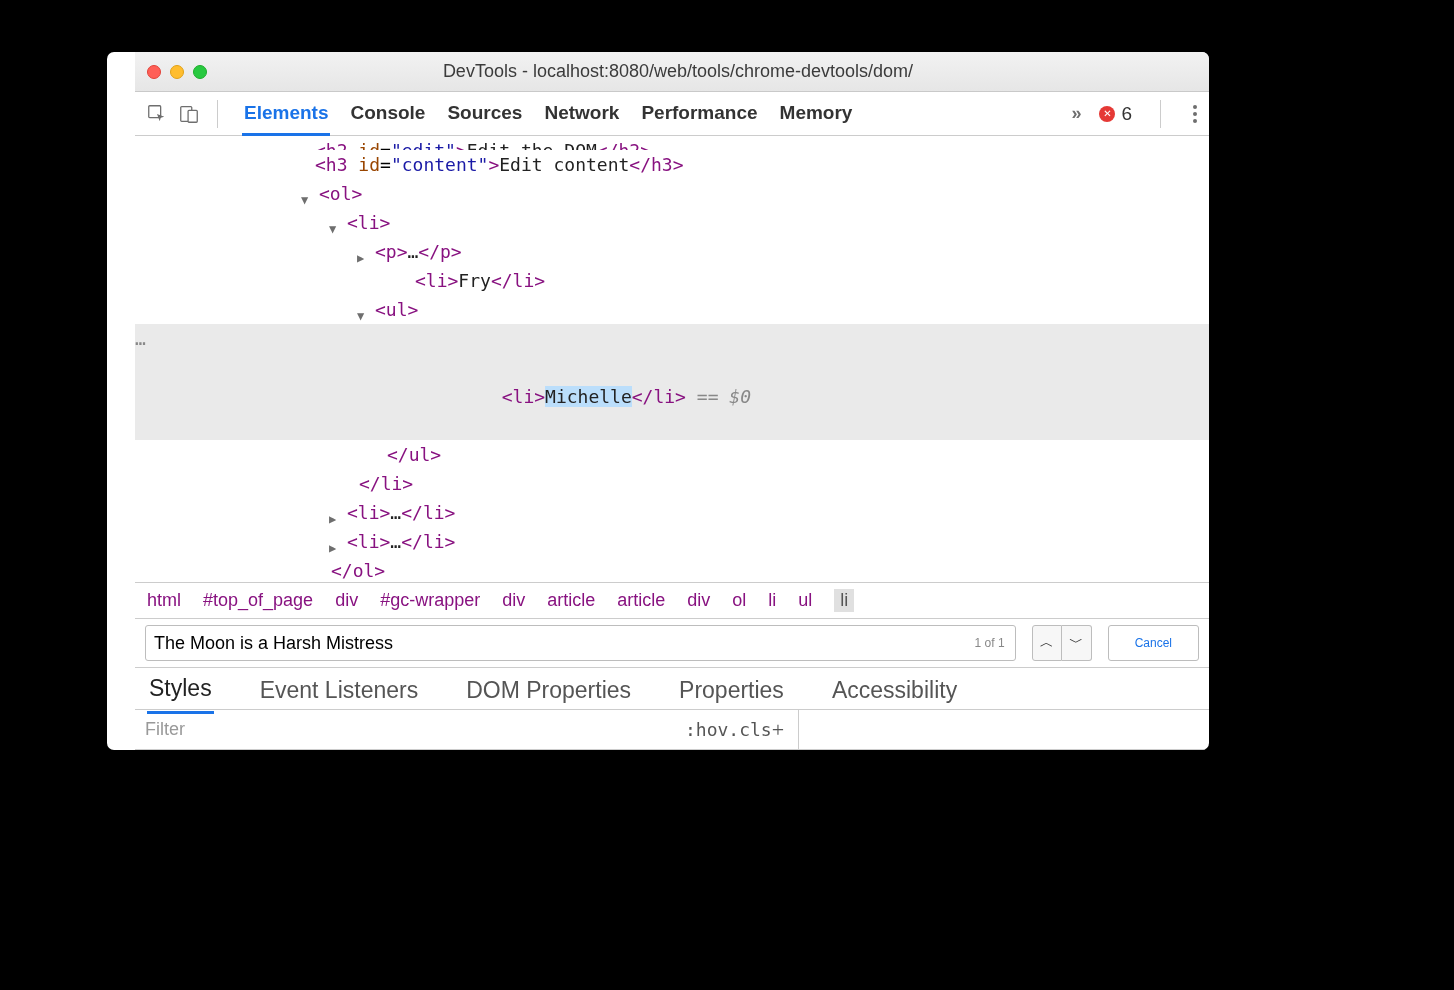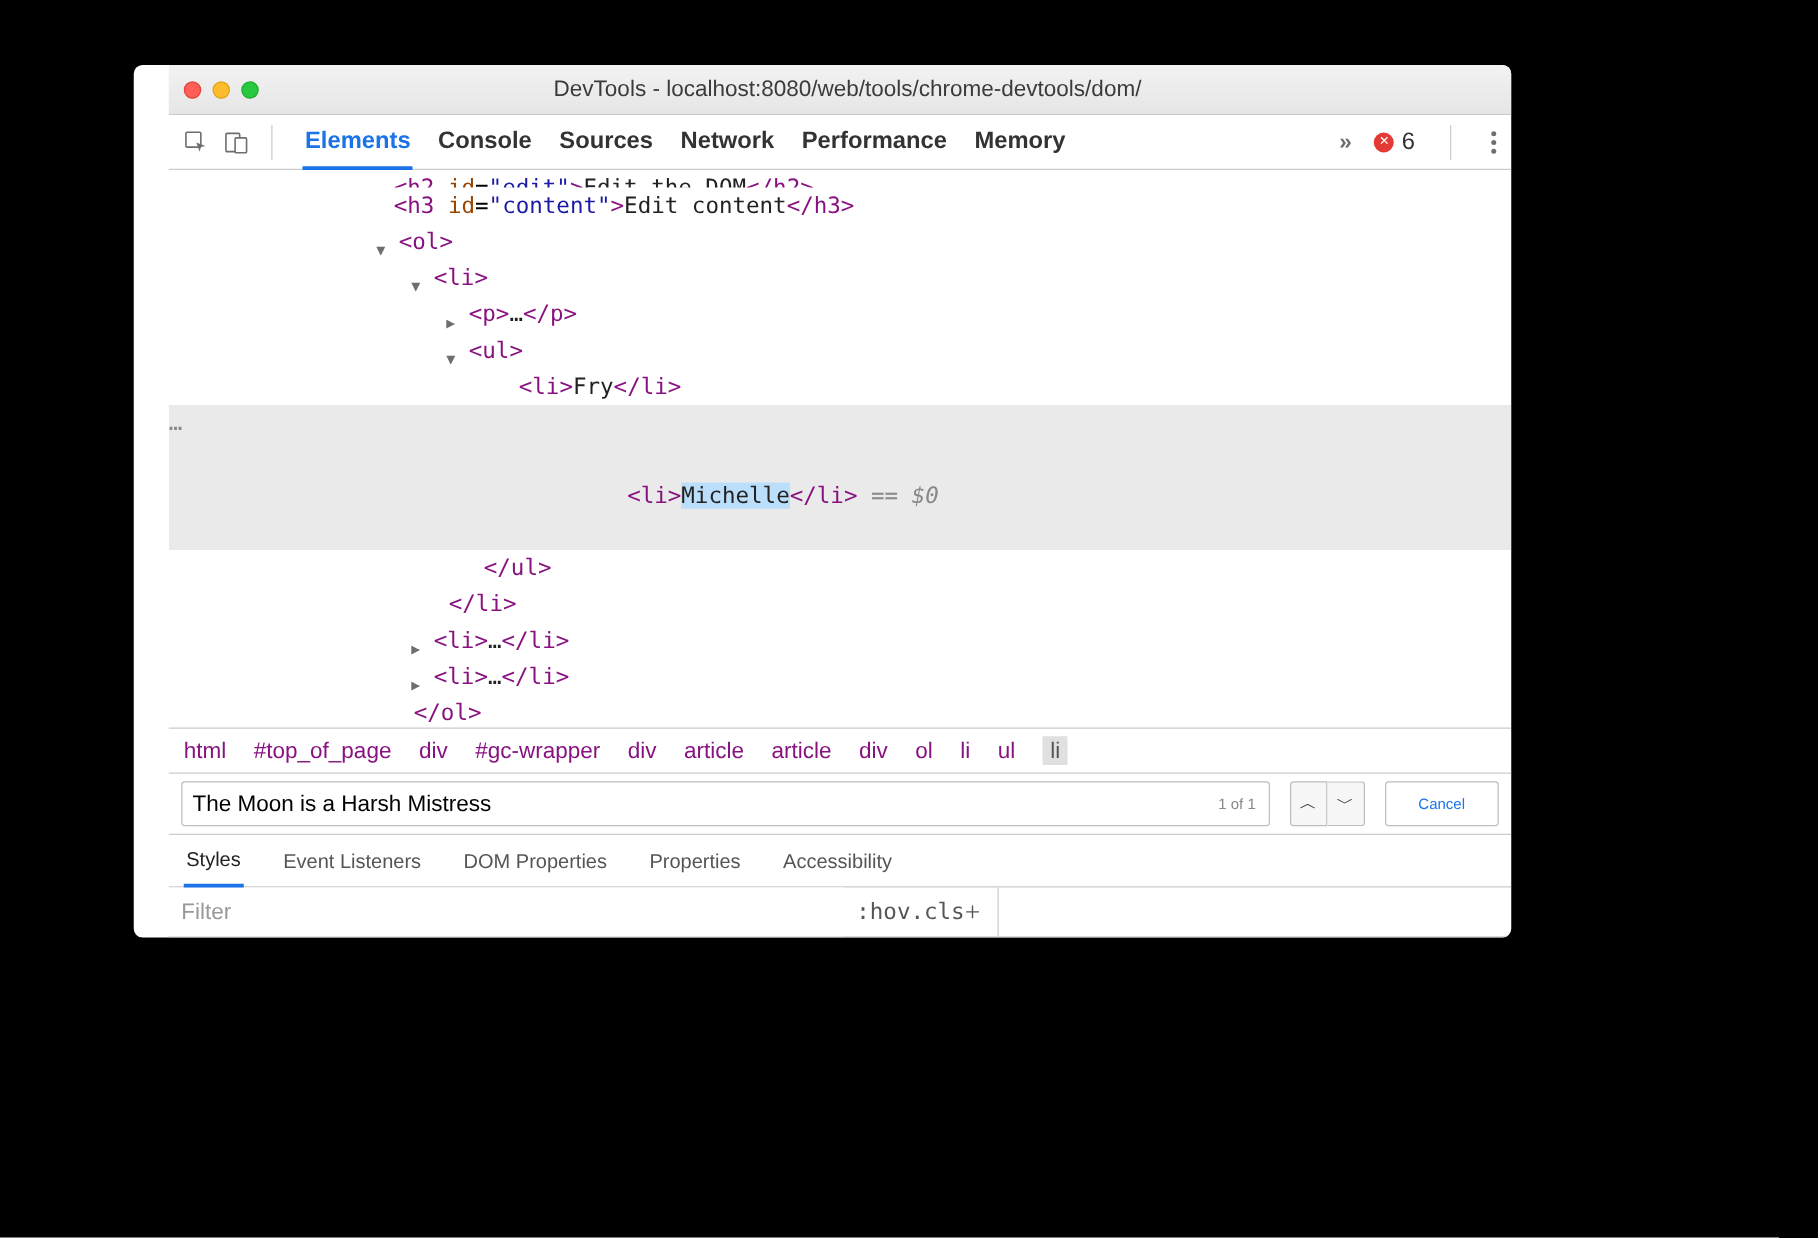--- a/index.html
+++ b/index.html
@@ -144,24 +144,24 @@
   .navbtn:last-child{border-left:none;border-radius:0 3px 3px 0;}
   .cancel-btn {
     height: 36px; border: 1px solid #bdbdbd; border-radius: 3px;
     background: #fff; color: #1a73e8; font-size: 12px; padding: 0 26px; cursor: pointer;
   }
 
   .styles-tabs {
     flex: none;
     display: flex;
     align-items: center;
-    gap: 30px;
+    gap: 44px;
     padding: 0 12px;
     height: 42px;
-    font-size: 16px;
+    font-size: 23px;
     color: #555;
     border-bottom: 1px solid #ccc;
   }
   .stab { cursor: pointer; padding: 0 2px 9px 2px; position: relative; top: 6px; }
   .stab.active { color: #222; border-bottom: 3px solid #1a73e8; }
 
   .styles-body {
     flex: none;
     display: flex;
     height: 40px;
@@ -227,22 +227,22 @@
     </div>
   </div>
 
   <div class="dom-pane">
     <div class="dom-lines">
       <div class="line ind1 clipline"><span class="tag">&lt;h2 </span><span class="attrn">id</span>=<span class="attrv">"edit"</span><span class="tag">&gt;</span><span class="txt">Edit the DOM</span><span class="tag">&lt;/h2&gt;</span></div>
       <div class="line ind1"><span class="tag">&lt;h3 </span><span class="attrn">id</span>=<span class="attrv">"<span>content</span>"</span><span class="tag">&gt;</span><span class="txt">Edit content</span><span class="tag">&lt;/h3&gt;</span></div>
       <div class="line ind2t rowwrap"><span class="tri down" style="left:166px"></span><span class="tag">&lt;ol&gt;</span></div>
       <div class="line ind3t rowwrap"><span class="tri down" style="left:194px"></span><span class="tag">&lt;li&gt;</span></div>
       <div class="line ind4t rowwrap"><span class="tri right" style="left:222px"></span><span class="tag">&lt;p&gt;</span><span class="txt">…</span><span class="tag">&lt;/p&gt;</span></div>
+      <div class="line" style="padding-left:280px"><span class="tag">&lt;li&gt;</span><span class="txt">Fry</span><span class="tag">&lt;/li&gt;</span></div>
       <div class="line ind4t rowwrap"><span class="tri down" style="left:222px"></span><span class="tag">&lt;ul&gt;</span></div>
-      <div class="line" style="padding-left:280px"><span class="tag">&lt;li&gt;</span><span class="txt">Fry</span><span class="tag">&lt;/li&gt;</span></div>
       <div class="line selrow" style="padding-left:280px; position:relative;">
         <span class="dots-gutter">…</span>
         <span class="tag">&lt;li&gt;</span><span class="txt sel-text">Michelle</span><span class="tag">&lt;/li&gt;</span><span class="grey"> == <span>$0</span></span>
       </div>
       <div class="line" style="padding-left:252px"><span class="tag">&lt;/ul&gt;</span></div>
       <div class="line ind3"><span class="tag">&lt;/li&gt;</span></div>
       <div class="line ind3t rowwrap"><span class="tri right" style="left:194px"></span><span class="tag">&lt;li&gt;</span><span class="txt">…</span><span class="tag">&lt;/li&gt;</span></div>
       <div class="line ind3t rowwrap"><span class="tri right" style="left:194px"></span><span class="tag">&lt;li&gt;</span><span class="txt">…</span><span class="tag">&lt;/li&gt;</span></div>
       <div class="line ind2"><span class="tag">&lt;/ol&gt;</span></div>
 

